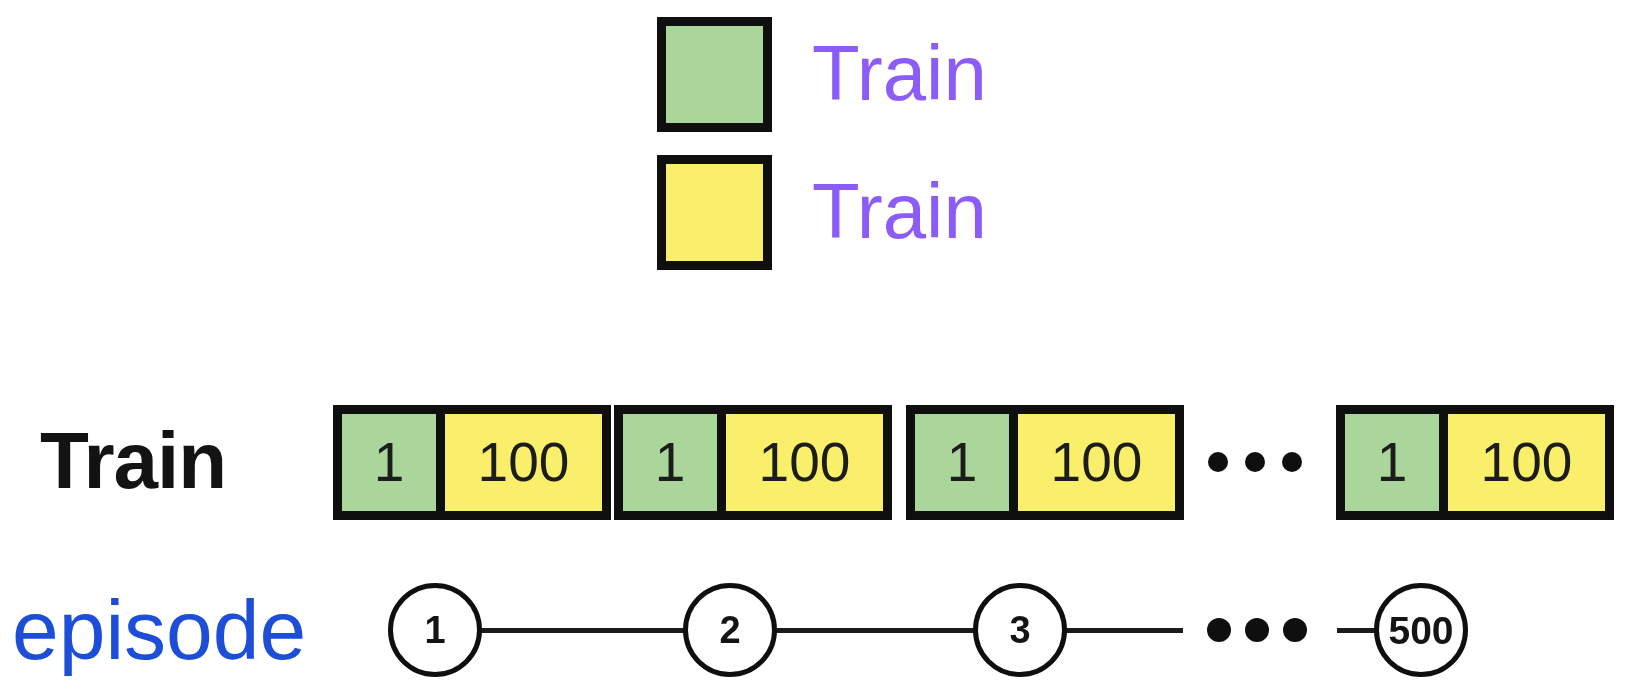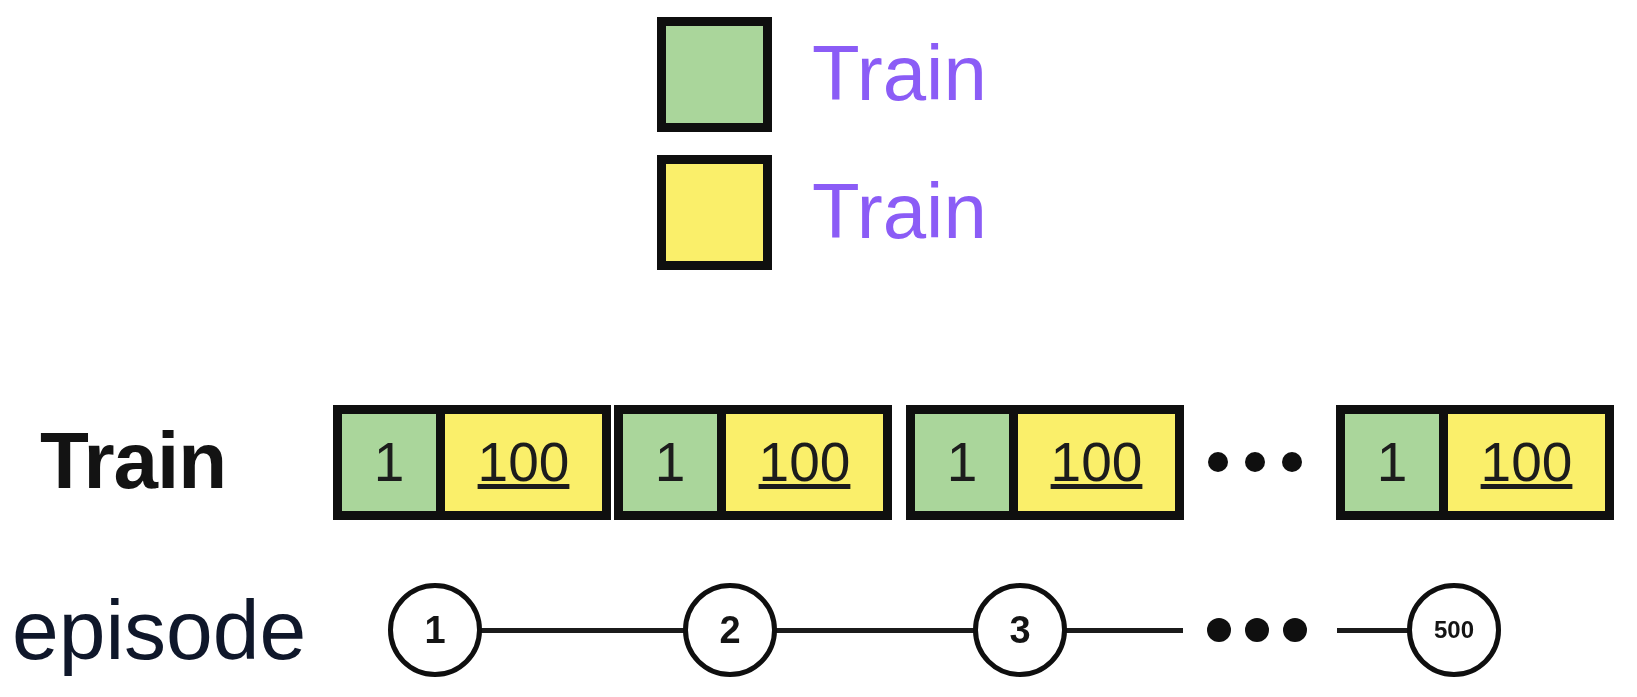--- a/index.html
+++ b/index.html
@@ -70,21 +70,21 @@
     height: 115px;
     border: 9px solid var(--outline);
     display: flex;
     align-items: center;
     justify-content: center;
     font-size: 55px;
     line-height: 1;
     color: #1c1c1c;
   }
   .cell.train { width: 112px; background: var(--train-fill); }
-  .cell.test  { width: 175px; background: var(--test-fill); margin-left: -9px; text-decoration: underline; }
+  .cell.test  { width: 175px; background: var(--test-fill); margin-left: -9px; }
 
   
   .dots {
     position: absolute;
     display: flex;
     align-items: center;
   }
   .dots.agent-dots   { left: 1208px; top: 452px; gap: 17px; }
   .dots.episode-dots { left: 1207px; top: 618px; gap: 14px; }
   .dot { border-radius: 50%; background: var(--outline); }
@@ -94,21 +94,21 @@
   
   .episode-label {
     position: absolute;
     left: 12px;
     top: 583px;
     height: 94px;
     display: flex;
     align-items: center;
     font-size: 84px;
     line-height: 1;
-    color: #0f172a;
+    color: #1d4ed8;
   }
   .ep-line {
     position: absolute;
     top: 628px;
     height: 5px;
     background: #1b1b1b;
     z-index: 1;
   }
   .ep-line.seg1 { left: 435px;  width: 748px; }
   .ep-line.seg2 { left: 1337px; width: 74px; }
@@ -126,21 +126,21 @@
     justify-content: center;
     font-size: 38px;
     font-weight: 700;
     line-height: 1;
     color: #141414;
     z-index: 2;
   }
   .ep-node.n1 { left: 388px; }
   .ep-node.n2 { left: 683px; }
   .ep-node.n3 { left: 973px; }
-  .ep-node.n500 { left: 1407px; font-size: 24px; }
+  .ep-node.n500 { left: 1374px; font-size: 39px; }
 </style>
 </head>
 <body>
 
 <div class="canvas">
 
   <div>
     <div class="swatch train"></div>
     <div class="legend-label train">Train</div>
     <div class="swatch test"></div>

